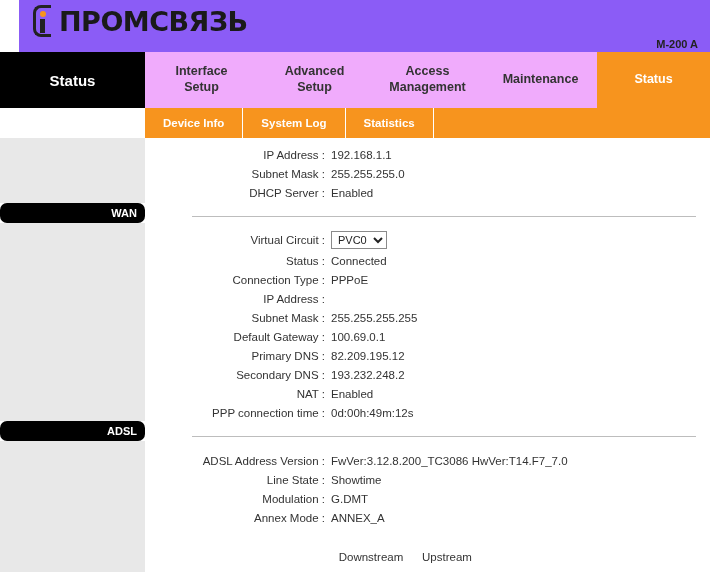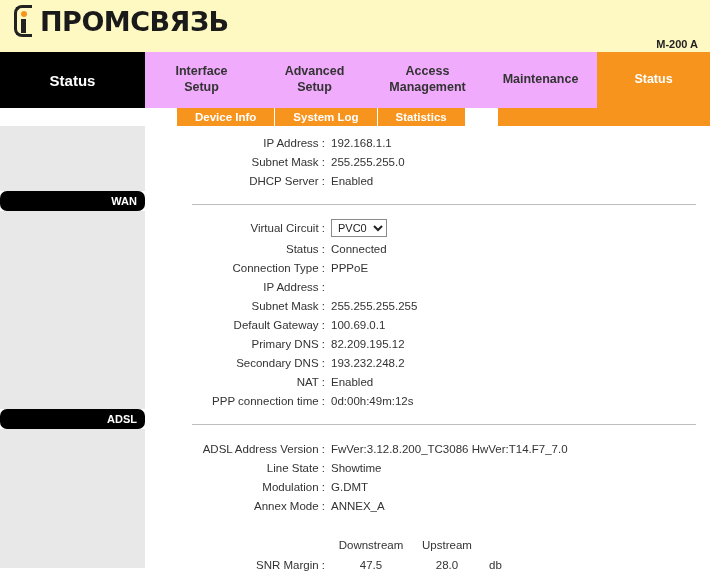--- a/index.html
+++ b/index.html
@@ -15,21 +15,22 @@
   #page {
     position: relative;
     width: 710px; height: 572px;
     background: #ffffff;
   }
 
   
   .header {
     position: relative;
     height: 52px;
-    background: #fef9c3;
+    background: #8b5cf6;
+    margin-left: 19px;
   }
   .logo {
     position: absolute;
     left: 8px; top: 2px;
     display: flex;
     align-items: center;
   }
   .logo-mark {
     position: relative;
     width: 28px; height: 38px;
@@ -108,23 +109,22 @@
     cursor: pointer;
   }
   .nav-item.active {
     background: #f7941e;
     color: #ffffff;
   }
 
   
   .subnav {
     display: flex;
-    height: 18px;
-    background: #ffffff;
-    gap: 32px;
+    height: 30px;
+    background: #ffffff;
   }
   .subnav-spacer { width: 145px; background: #ffffff; }
   .subnav-items { display: flex; }
   .subnav-item {
     background: #f7941e;
     color: #ffffff;
     font-size: 11.5px;
     font-weight: bold;
     display: flex;
     align-items: center;

